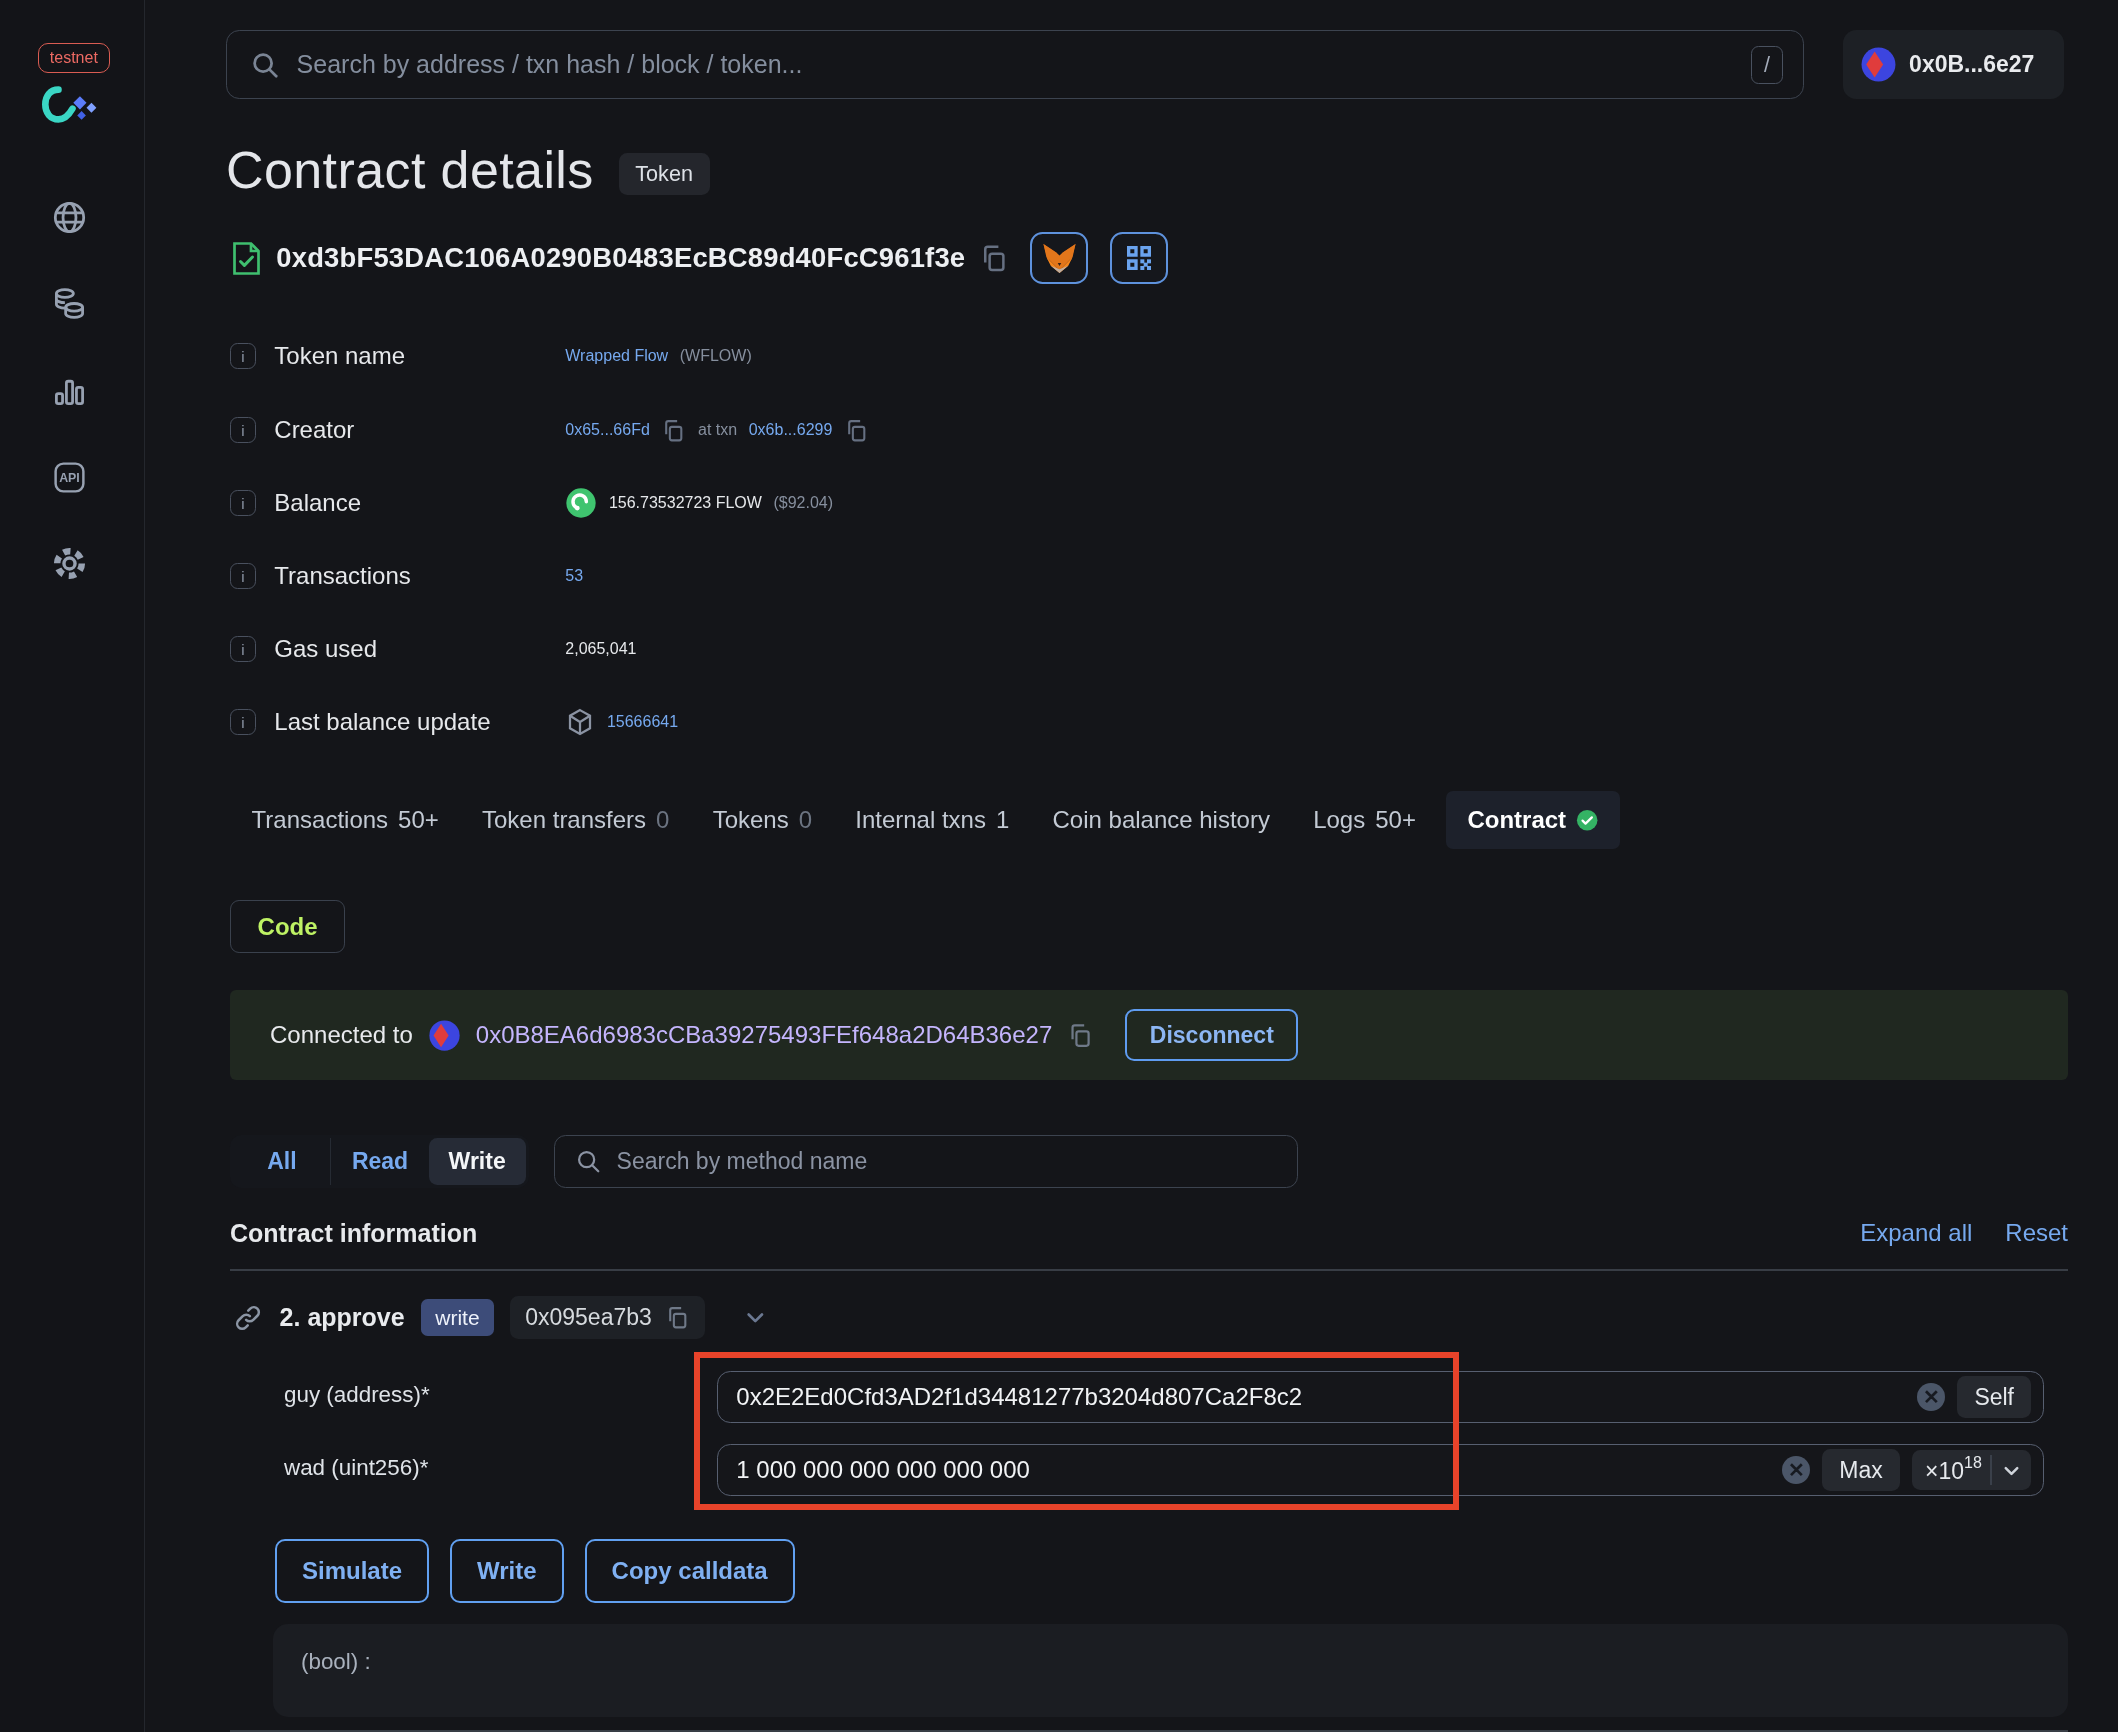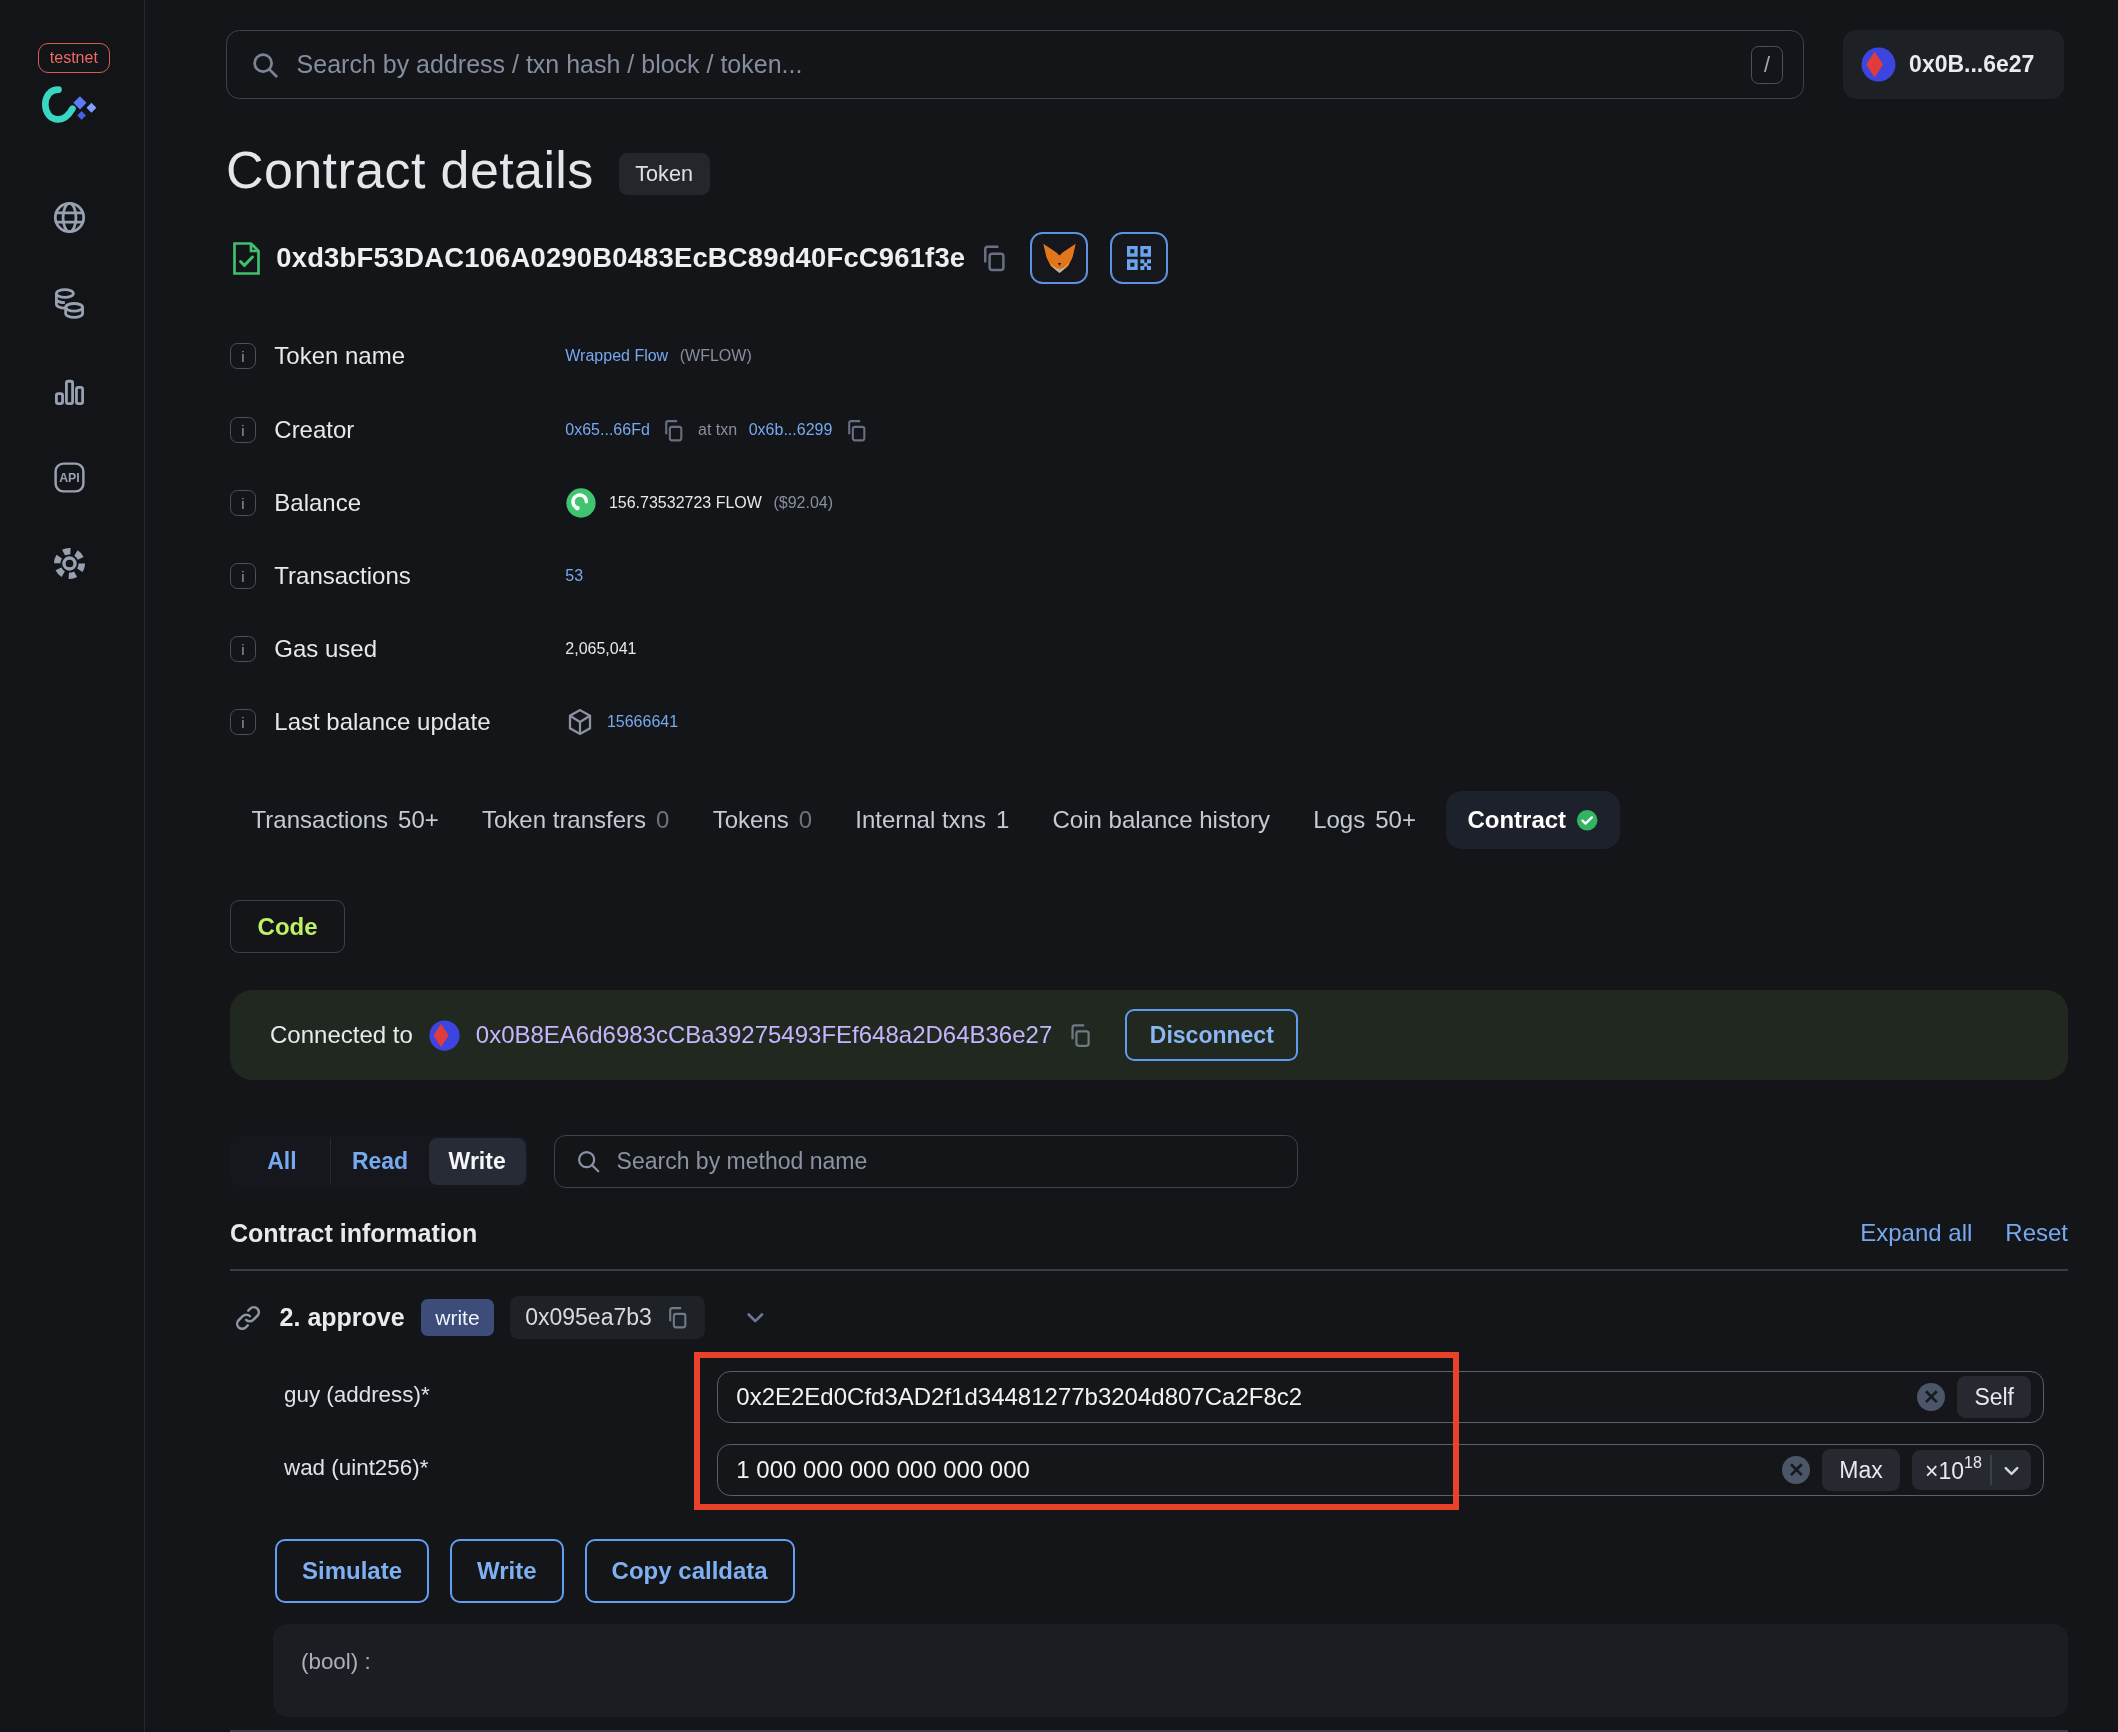--- a/index.html
+++ b/index.html
@@ -39,28 +39,28 @@
   .info-ic { width:26px; height:26px; border:1.7px solid #49505e; border-radius:7.5px; color:#8d97a7; font-size:15px; display:flex; align-items:center; justify-content:center; flex:0 0 auto; }
   .info-label { margin-left:18.3px; width:291px; font-size:24px; font-weight:500; color:#e6e8eb; }
   .info-value { display:flex; align-items:center; gap:11.6px; font-size:16px; color:#e6e8eb; }
   .lnk { color:#76a9ef; cursor:pointer; text-decoration:none; }
   .muted { color:#868f9e; }
 
   
   .tabs-row { position:absolute; left:230px; top:791px; display:flex; align-items:center; }
   .tab { padding:15px 21.6px; font-size:24px; font-weight:500; color:#c3cad4; display:flex; gap:10px; cursor:pointer; white-space:nowrap; }
   .tab .cnt-muted { color:#6b7380; }
-  .tab-active { background:#1d212b; border-radius:16px; color:#fff; font-weight:bold; align-items:center; margin-left:8.3px; }
+  .tab-active { background:#1d212b; border-radius:7px; color:#fff; font-weight:bold; align-items:center; margin-left:8.3px; }
 
   .subtab-row { position:absolute; left:230px; top:900px; display:flex; gap:18.3px; height:53px; }
   .btn-code { border:1.7px solid #3a414d; border-radius:9.1px; color:#bef264; font-size:24px; font-weight:bold; padding:0 26.6px; display:flex; align-items:center; cursor:pointer; background:transparent; }
   .btn-rw { background:#4a5265; border:none; border-radius:9.1px; color:#f2f4f6; font-size:24px; font-weight:bold; padding:0 28px; display:flex; align-items:center; cursor:pointer; }
 
   
-  .banner { position:absolute; left:230px; top:990px; width:1838px; height:90px; background:#202820; border-radius:22px; display:flex; align-items:center; padding:0 40px; gap:15px; }
+  .banner { position:absolute; left:230px; top:990px; width:1838px; height:90px; background:#202820; border-radius:6px; display:flex; align-items:center; padding:0 40px; gap:15px; }
   .banner .pref { font-size:24px; color:#e8eaed; }
   .banner .baddr { font-size:24px; font-weight:500; color:#c4b5fd; cursor:pointer; }
   .btn-disconnect { margin-left:16.6px; border:2.5px solid #5f9cf0; background:transparent; border-radius:9.1px; color:#8cb6f3; font-size:23px; font-weight:bold; padding:10.8px 22.4px; cursor:pointer; font-family:inherit; }
 
   
   .segmented { position:absolute; left:230px; top:1135px; width:299px; height:53px; background:#15171c; border-radius:11.6px; display:flex; padding:3.3px; }
   .seg { flex:1; display:flex; align-items:center; justify-content:center; font-size:23px; font-weight:bold; color:#76a9ef; cursor:pointer; position:relative; }
   .seg + .seg { border-left:1.7px solid #262b33; }
   .seg-active { background:#262b36; border-radius:8.3px; color:#f4f6f8; border-left:none !important; }
   .method-search { position:absolute; left:554px; top:1135px; width:744px; height:53px; border:1.7px solid #3c434f; border-radius:11.6px; display:flex; align-items:center; gap:15px; padding:0 20px; }

